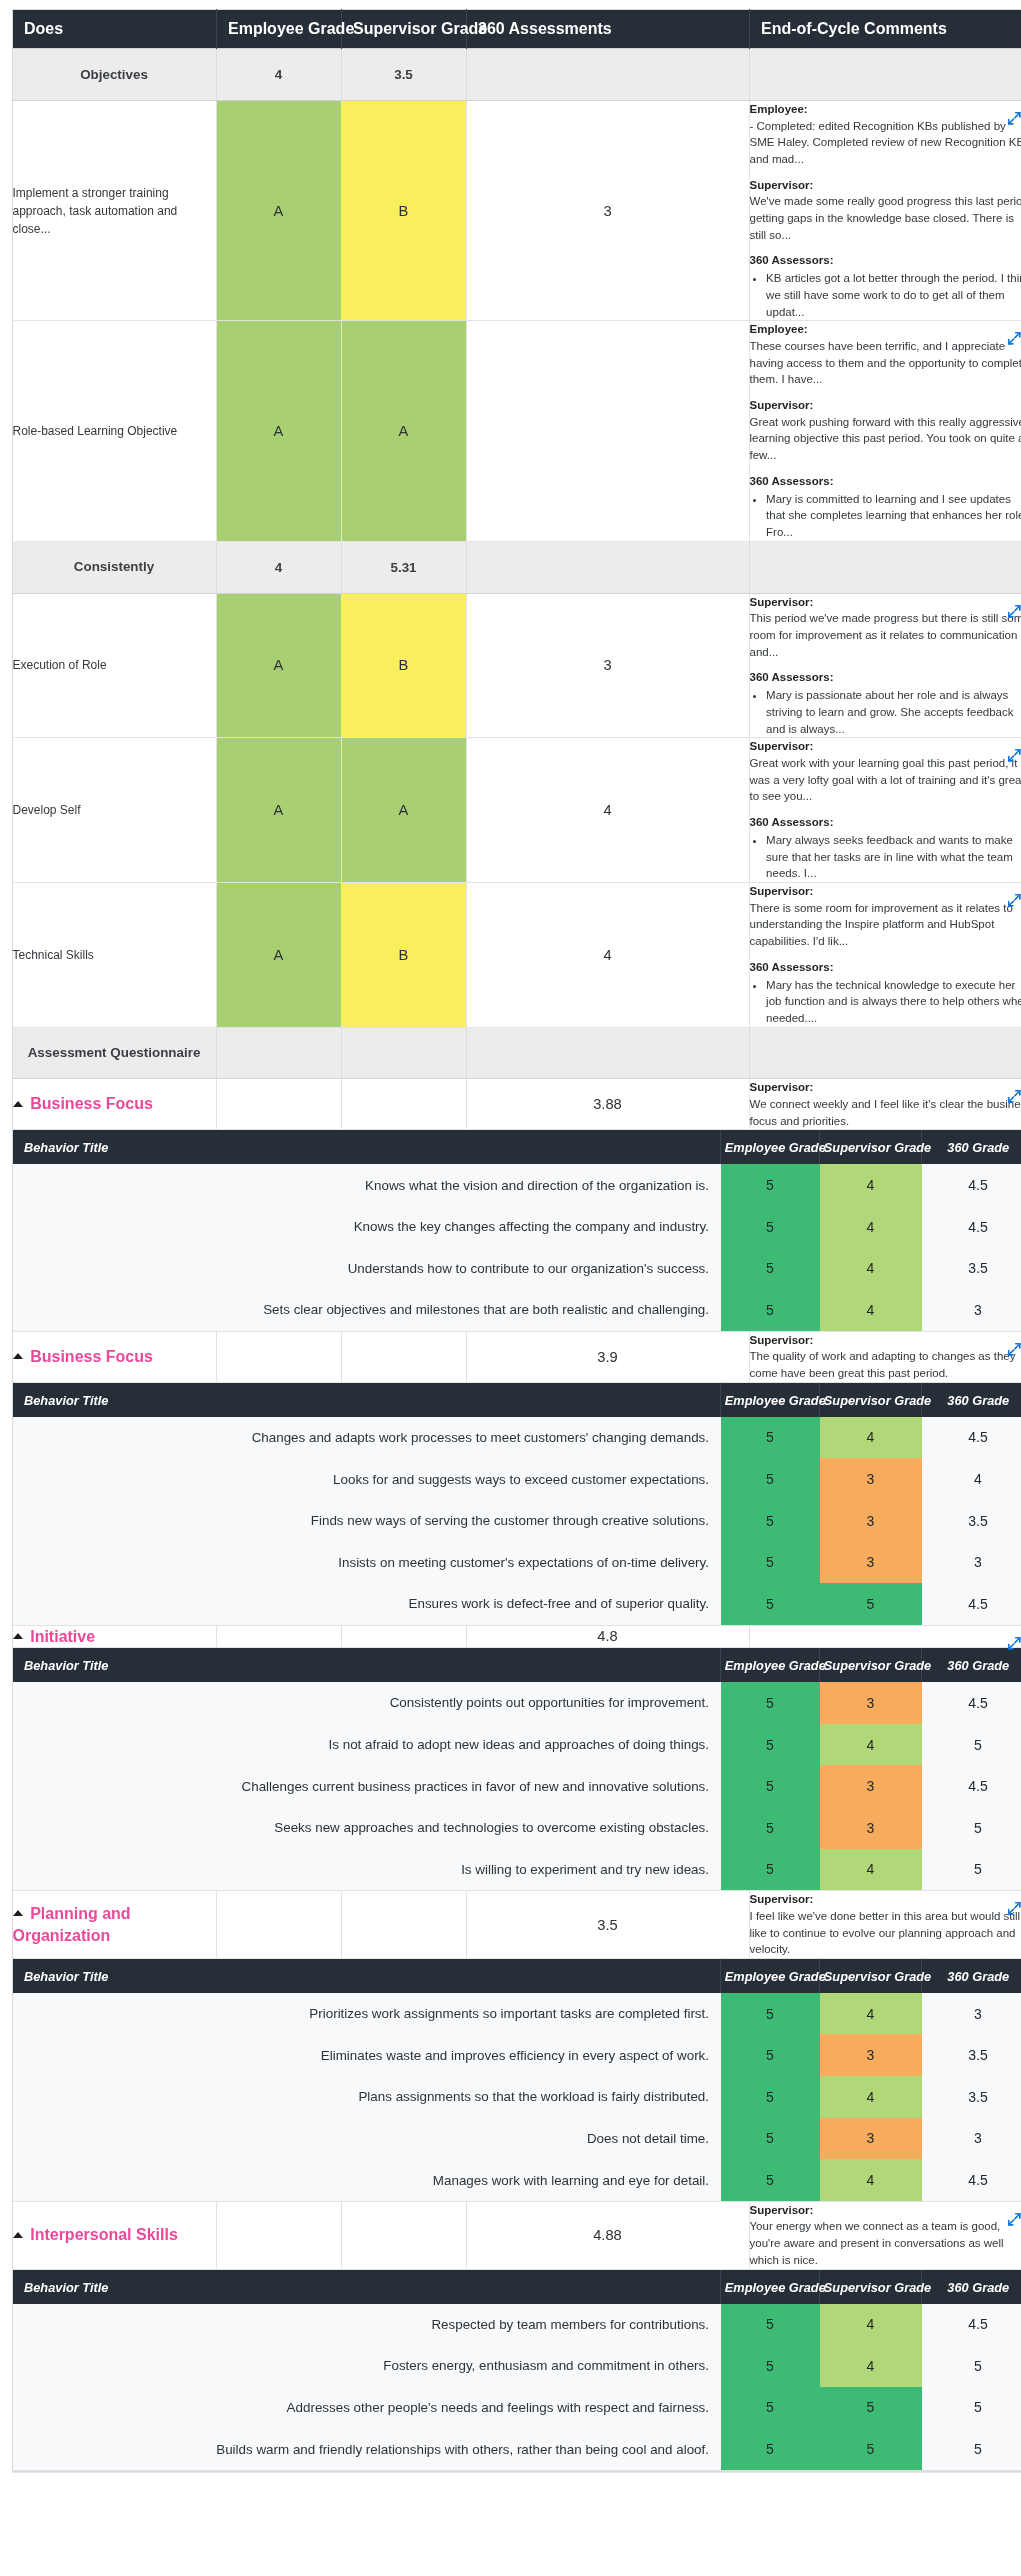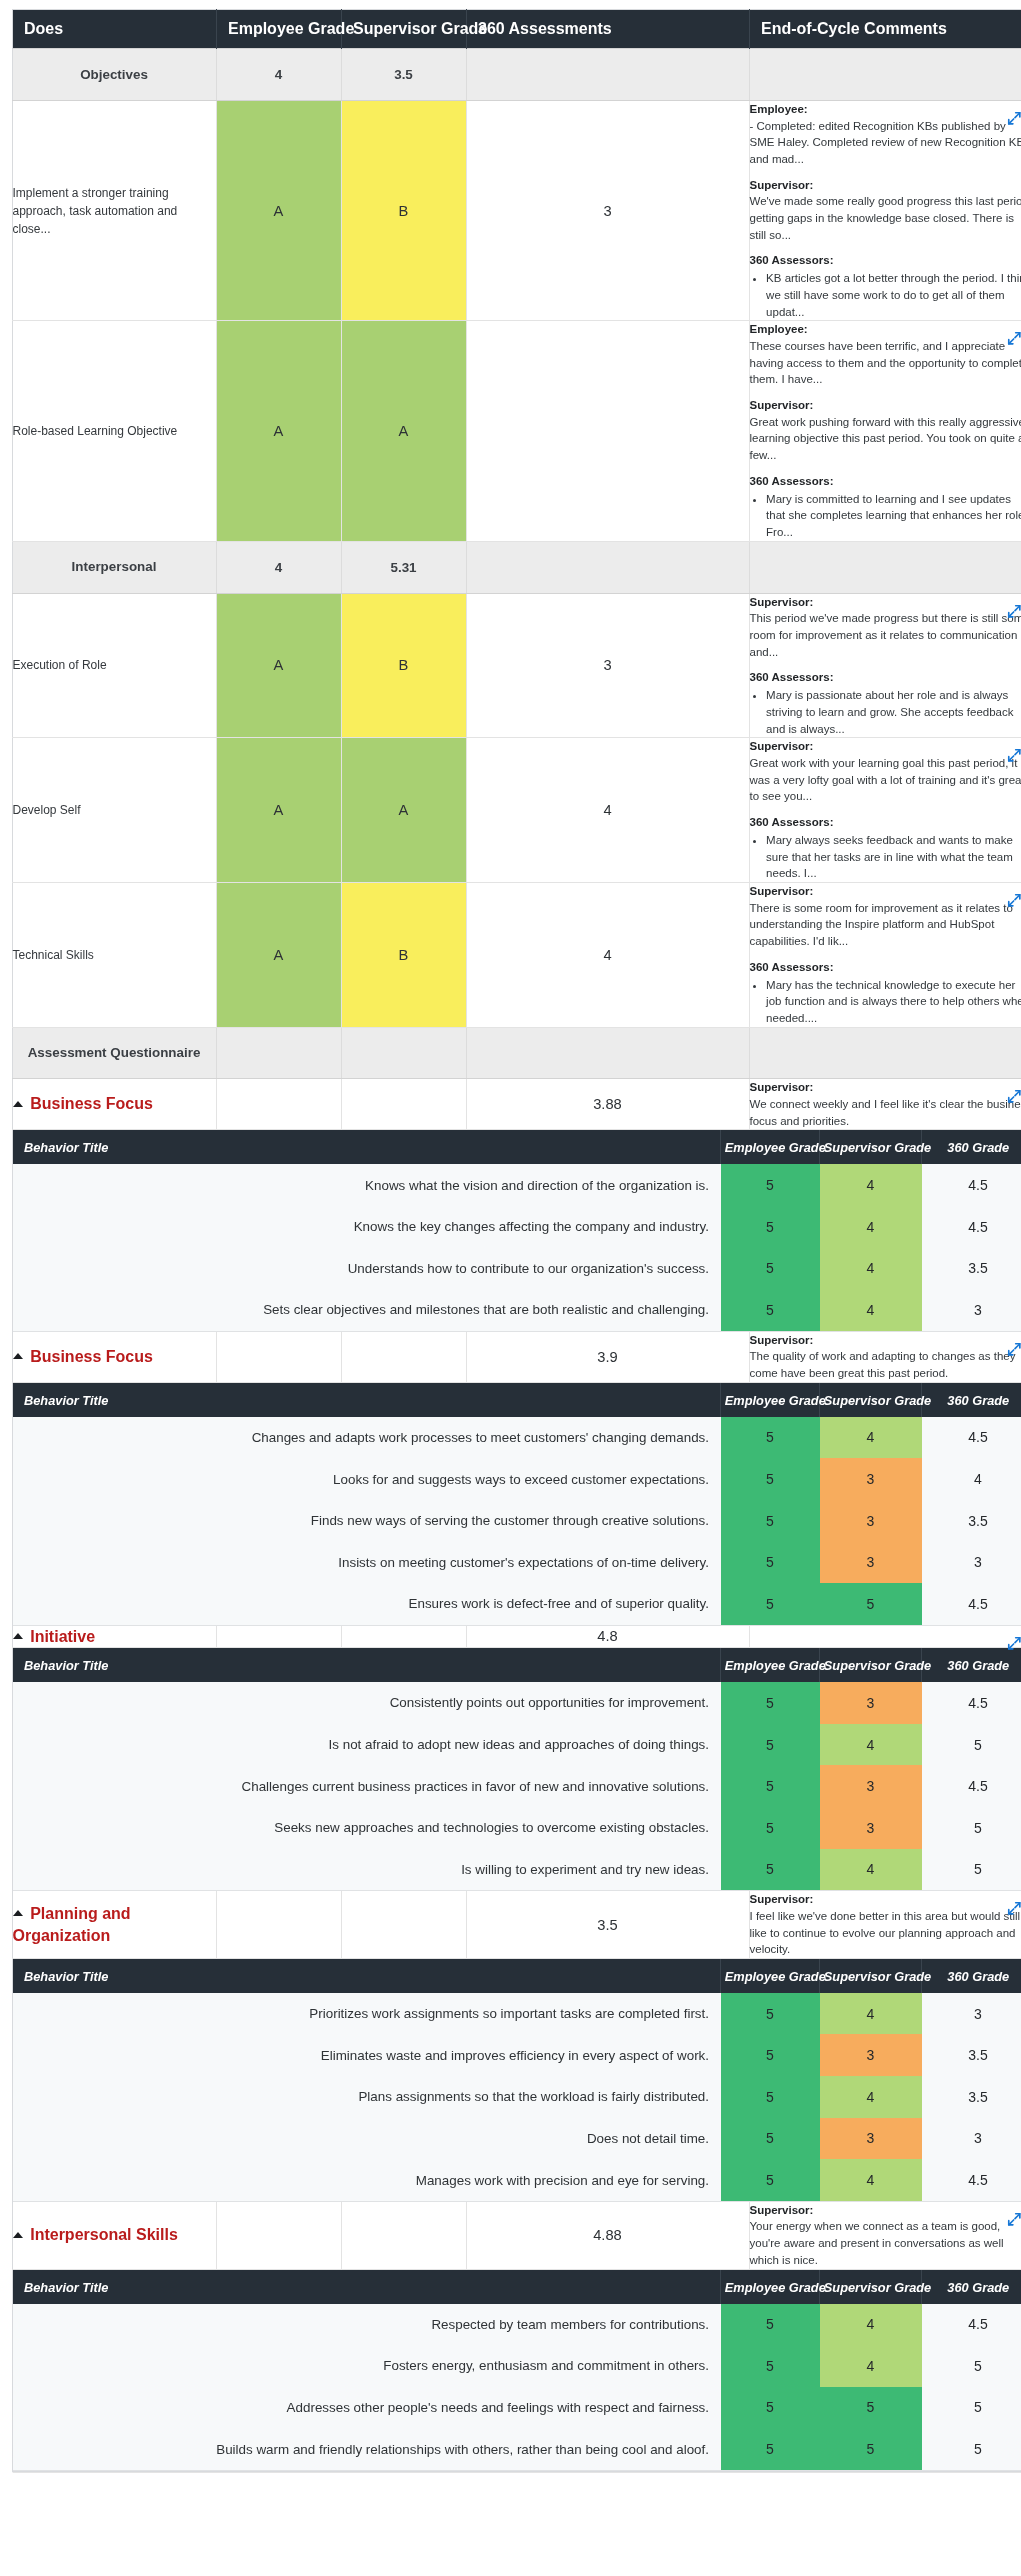--- a/index.html
+++ b/index.html
@@ -130,21 +130,21 @@
     border-right: 0.6px solid #e3e3e3;
     border-bottom: 0.6px solid #e3e3e3;
     vertical-align: middle;
     padding: 0;
   }
   tr.group-row > td:last-child { border-right: none; }
   td.group-title {
     padding: 16.6px 14px;
     font-size: 16px;
     font-weight: bold;
-    color: #b91c1c;
+    color: #ec4899;
     line-height: 1.35;
   }
   .caret-up {
     display: inline-block;
     width: 0; height: 0;
     border-left: 5.7px solid transparent;
     border-right: 5.7px solid transparent;
     border-bottom: 6.4px solid #1b1e21;
     margin-right: 7.7px;
     vertical-align: middle;
@@ -287,21 +287,21 @@
           </div>
           <div class="cmt-block">
             <span class="cmt-label">360 Assessors:</span>
             <ul class="cmt-list">
               <li>Mary is committed to learning and I see updates that she completes learning that enhances her role. Fro...</li>
             </ul>
           </div>
         </td>
       </tr>
       <tr class="section-row">
-        <td class="area-cell">Interpersonal</td>
+        <td class="area-cell">Consistently</td>
         <td>4</td>
         <td>5.31</td>
         <td></td>
         <td></td>
       </tr>
       <tr class="item-row">
         <td class="area-cell">Execution of Role</td>
         <td class="grade-cell tint-A">A</td>
         <td class="grade-cell tint-B">B</td>
         <td class="num-cell">3</td>
@@ -647,21 +647,21 @@
                 <td class="ctr sc-4">4</td>
                 <td class="ctr sc-none">3.5</td>
               </tr>
               <tr>
                 <td class="plain">Does not detail time.</td>
                 <td class="ctr sc-5">5</td>
                 <td class="ctr sc-3">3</td>
                 <td class="ctr sc-none">3</td>
               </tr>
               <tr>
-                <td class="plain">Manages work with precision and eye for serving.</td>
+                <td class="plain">Manages work with learning and eye for detail.</td>
                 <td class="ctr sc-5">5</td>
                 <td class="ctr sc-4">4</td>
                 <td class="ctr sc-none">4.5</td>
               </tr>
             </tbody>
           </table>
         </td>
       </tr>
       <tr class="group-row">
         <td class="group-title"><span class="caret-up"></span><span>Interpersonal Skills</span></td>

